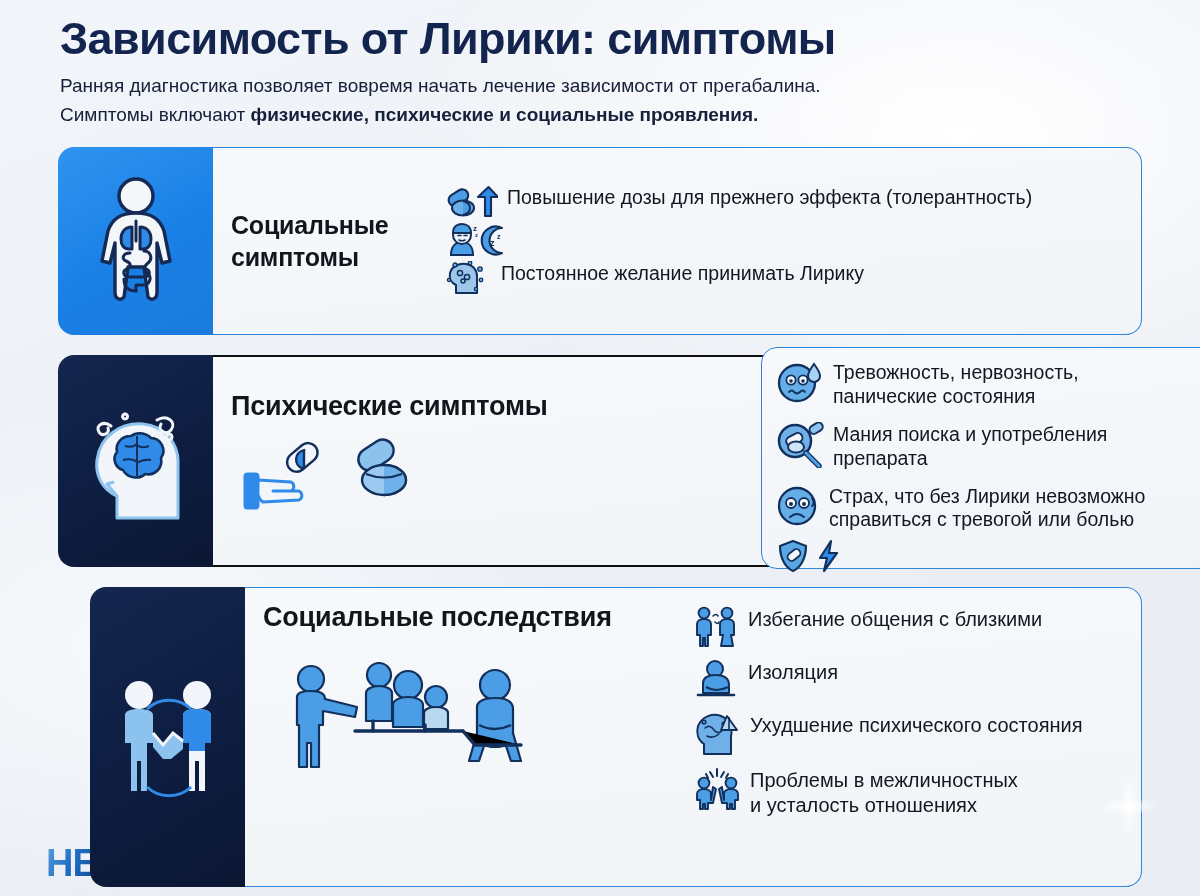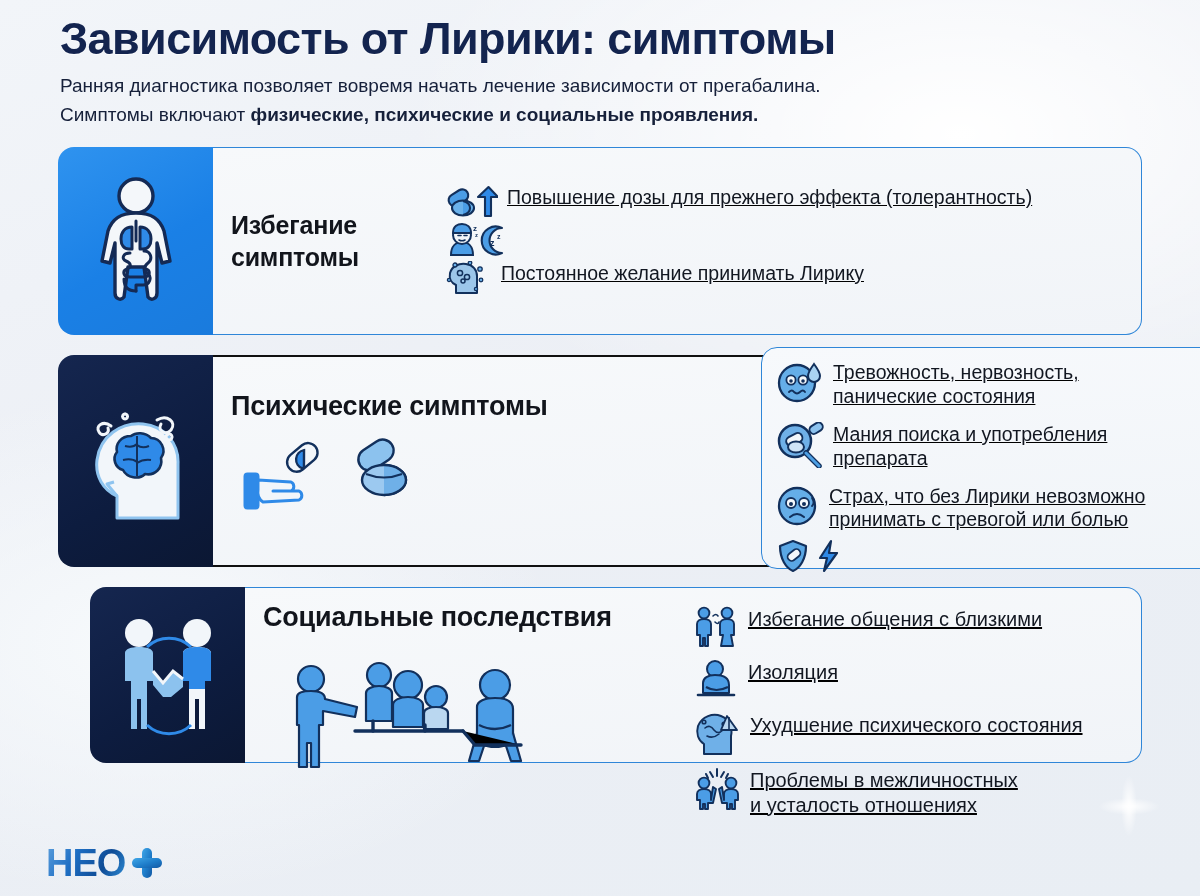--- a/index.html
+++ b/index.html
@@ -133,42 +133,41 @@
     width: 538px;
     height: 222px;
     border: 1.8px solid #2f86d8;
     border-radius: 16px;
     background: linear-gradient(175deg, #f7f9fc 0%, #f0f4f8 100%);
     padding: 12px 14px 0 14px;
     z-index: 4;
   }
 
   
-  #card-social { height: 176px; padding-left: 32px; }
+  #card-social { height: 300px; padding-left: 32px; }
   #card-social .card-body {
     border: 1.6px solid #2f86d8;
     border-left: none;
     border-radius: 0 16px 16px 0;
     padding: 14px 0 0 18px;
     display: flex;
   }
   #card-social .left-col { width: 430px; flex: 0 0 430px; }
   #card-social .card-title { font-size: 27px; }
   #card-social .group-art { margin-top: 22px; margin-left: 10px; }
   #card-social .items { flex: 1 1 auto; padding-top: 4px; }
 
   
   .items { display: flex; flex-direction: column; }
 
   .item {
     display: flex;
     align-items: flex-start;
     gap: 9px;
     margin-bottom: 7px;
-    text-decoration: underline;
   }
   .item .ico {
     flex: 0 0 auto;
     display: block;
     line-height: 0;
   }
   .item .txt {
     font-size: 19.5px;
     line-height: 1.22;
     color: #121721;
@@ -227,21 +226,21 @@
           <path d="M44 52 C37 52 33 57 33 64 C33 70 36 74 41 74 L44 74 L44 52 Z" fill="#2f8ae8"></path>
           <path d="M52 52 C59 52 63 57 63 64 C63 70 60 74 55 74 L52 74 L52 52 Z" fill="#2f8ae8"></path>
           <path d="M42 78 C35 78 33 84 38 86 C43 88 44 92 39 94 C34 96 35 102 42 102 L56 102 C62 102 63 96 58 94" fill="none"></path>
           <path d="M56 76 C63 76 65 84 60 88 C56 91 55 96 60 99 C64 102 62 110 55 110 L48 110 L48 116" fill="none"></path>
           <path d="M36 104 C36 112 40 116 48 116" fill="none"></path>
         </g>
       </svg>
     </div>
     <div class="card-body">
       <div class="card-title">
-        <div>Избегание</div>
+        <div>Социальные</div>
         <div>симптомы</div>
       </div>
       <div class="items compact">
 
         <div class="item">
           <span class="ico">
             <svg width="52" height="34" viewBox="0 0 52 34">
               <g stroke="#12305c" stroke-width="2.1">
                 <rect x="2" y="7" width="21" height="12" rx="6" transform="rotate(-32 12 13)" fill="#4b9de6"></rect>
                 <ellipse cx="17" cy="23" rx="11" ry="7.5" fill="#6bb2ec"></ellipse>
@@ -396,21 +395,21 @@
                 <circle cx="15" cy="19" r="5" fill="#f4f8fb" stroke="#12305c" stroke-width="1.8"></circle>
                 <circle cx="28" cy="19" r="5" fill="#f4f8fb" stroke="#12305c" stroke-width="1.8"></circle>
                 <circle cx="15" cy="20" r="2" fill="#12305c"></circle>
                   <circle cx="28" cy="20" r="2" fill="#12305c"></circle>
                 <path d="M14 33 q7 -6 14 0" fill="none" stroke="#12305c" stroke-width="2" stroke-linecap="round"></path>
                 <path d="M36 14 q3 5 0 8" fill="none" stroke="#12305c" stroke-width="1.8" stroke-linecap="round"></path>
               </svg>
             </span>
             <span class="txt">
               <span>Страх, что без Лирики невозможно</span><br>
-              <span>принимать с тревогой или болью</span>
+              <span>справиться с тревогой или болью</span>
             </span>
           </div>
 
           <div class="item" style="margin-top:-6px;margin-left:2px;">
             <span class="ico">
               <svg width="30" height="34" viewBox="0 0 30 34">
                 <path d="M15 2 L28 7 C28 20 22 29 15 32 C8 29 2 20 2 7 Z" fill="#5aa7e5" stroke="#12305c" stroke-width="2.2" stroke-linejoin="round"></path>
                 <rect x="9" y="12" width="14" height="8" rx="4" transform="rotate(-38 16 16)" fill="#f2f6fa" stroke="#12305c" stroke-width="1.8"></rect>
               </svg>
             </span>

